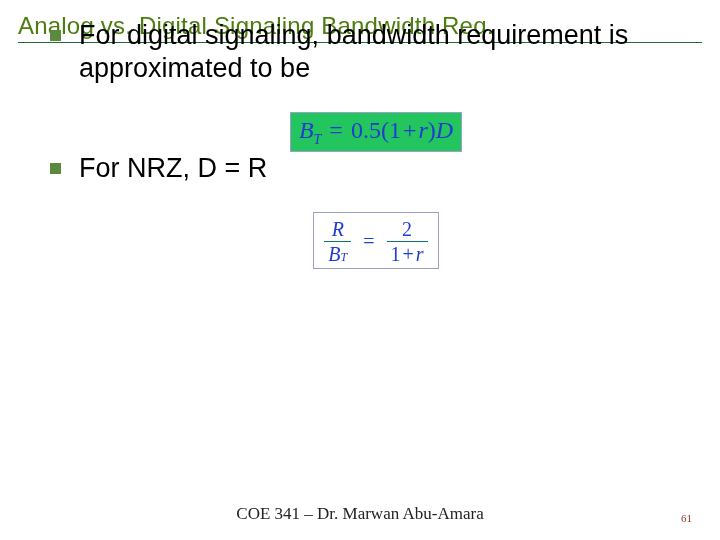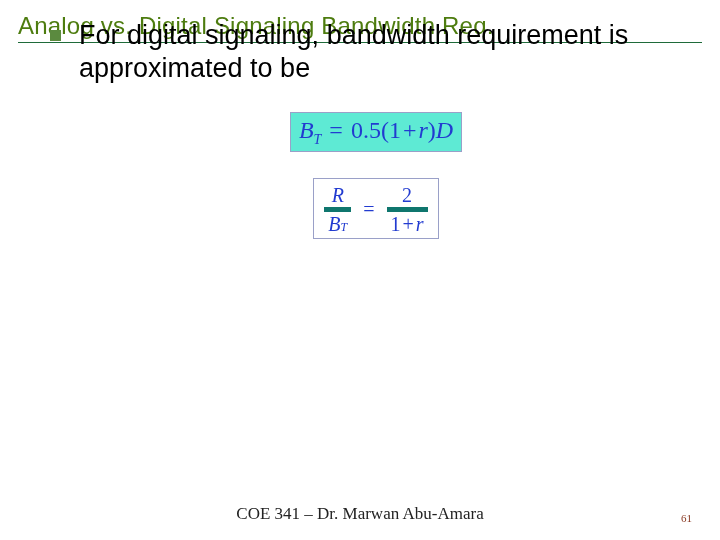--- a/index.html
+++ b/index.html
@@ -47,38 +47,38 @@
     margin-top: 26px;
   }
   .formula1 {
     display: inline-block;
     color: #223bd0;
     font-family: "Times New Roman", Times, serif;
     font-style: italic;
     font-size: 24px;
     border: 1px solid #9aa0c8;
     padding: 4px 8px 3px;
-    background: #5eead4;
+    background: #22c55e;
     text-align: right;
   }
   .formula1 .sub { font-size: 14px; vertical-align: sub; font-style: italic; }
   .formula1 .op { font-style: normal; padding: 0 2px; }
   .formula2 {
     display: inline-block;
     color: #223bd0;
     font-family: "Times New Roman", Times, serif;
     font-style: italic;
     border: 1px solid #9aa0c8;
     padding: 6px 10px 4px;
     background: #fff;
     line-height: 1;
   }
   .frac { display: inline-block; text-align: center; vertical-align: middle; }
   .frac .num { display: block; padding: 0 4px 2px; }
-  .frac .den { display: block; border-top: 5px solid #0f766e; padding: 2px 4px 0; }
+  .frac .den { display: block; border-top: 1px solid #0f766e; padding: 2px 4px 0; }
   .formula2 .sub { font-size: 12px; font-style: italic; }
   .eq { padding: 0 8px; font-style: normal; vertical-align: middle; }
   .footer {
     position: absolute;
     bottom: 16px;
     left: 0;
     width: 100%;
     text-align: center;
     font-family: "Times New Roman", Times, serif;
     font-size: 17px;
@@ -108,20 +108,24 @@
     </div>
 
     <div class="formula-wrap">
       <span class="formula1">
         <span>B</span><span class="sub">T</span>
         <span class="op">=</span>
         <span style="font-style:normal">0.5(1</span><span class="op">+</span><span>r</span><span style="font-style:normal">)</span><span>D</span>
       </span>
     </div>
 
+    <div class="bullet-row">
+      <span class="sq"></span>
+      <div class="btext">For NRZ, D = R</div>
+    </div>
 
     <div class="formula-wrap">
       <span class="formula2">
         <span class="frac" style="font-size:20px">
           <span class="num">R</span>
           <span class="den"><span>B</span><span class="sub">T</span></span>
         </span>
         <span class="eq" style="font-size:20px">=</span>
         <span class="frac" style="font-size:20px">
           <span class="num" style="font-style:normal">2</span>

